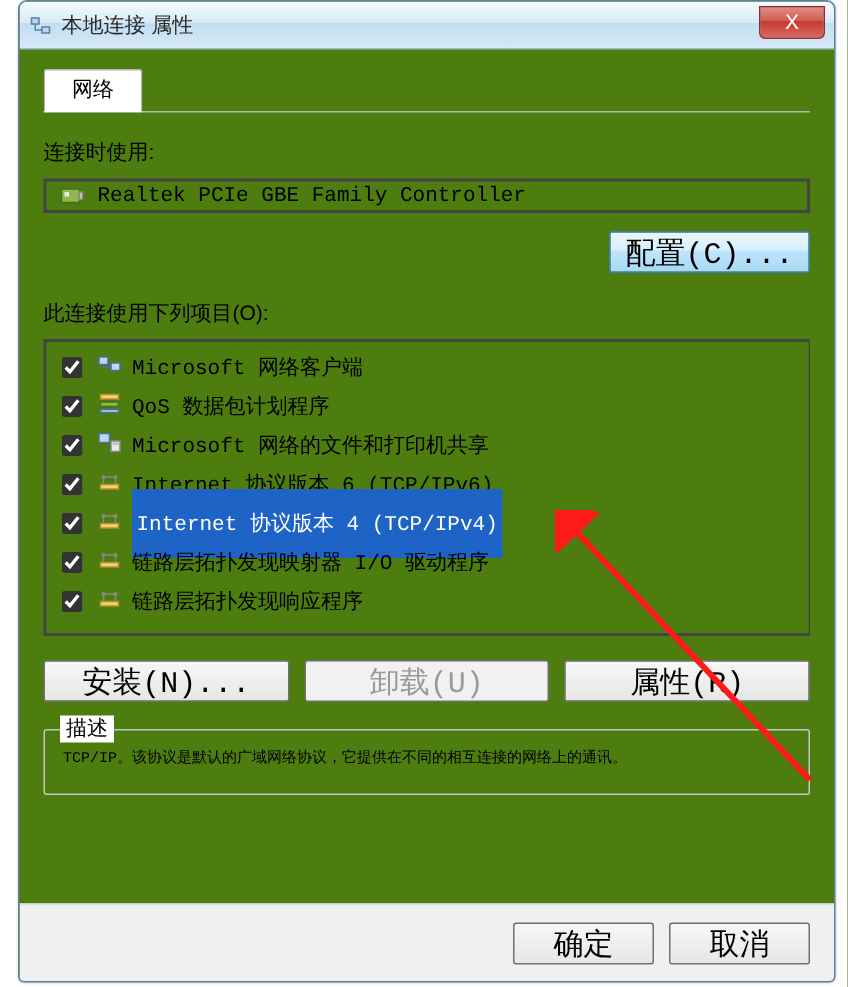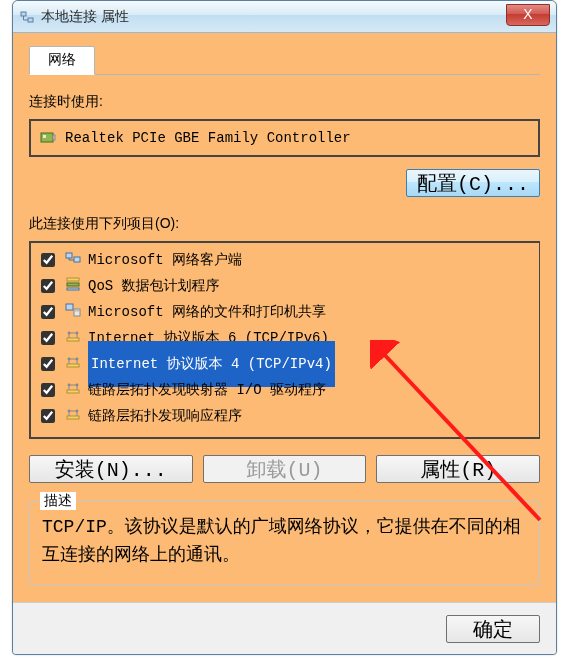--- a/index.html
+++ b/index.html
@@ -15,21 +15,21 @@
     position: relative;
   }
   .window {
     position: absolute;
     left: 12px;
     top: 0;
     width: 545px;
     height: 655px;
     border: 1px solid #5a7fa0;
     border-radius: 6px 6px 4px 4px;
-    background: #fdba74;
+    background: #4d7c0f;
     box-shadow: 0 0 2px rgba(0,0,0,.2);
     overflow: hidden;
   }
   .titlebar {
     height: 32px;
     background: linear-gradient(#f5fafd, #d9ebf7 45%, #c2def2 46%, #d5e9f6);
     border-bottom: 1px solid #9cb8d0;
     display: flex;
     align-items: center;
     padding: 0 6px;
@@ -78,21 +78,21 @@
   }
   .tab-content {
     padding-top: 18px;
   }
   .lbl {
     font-size: 14px;
     margin-bottom: 8px;
   }
   .adapter-box {
     border: 2px solid #444;
-    height: 38px;
+    height: 23px;
     display: flex;
     align-items: center;
     padding: 0 8px;
     gap: 8px;
     margin-bottom: 12px;
   }
   .adapter-box svg { flex: 0 0 auto; }
   .adapter-text {
     font-family: "Courier New", SimSun, monospace;
     font-size: 14px;
@@ -163,21 +163,21 @@
   }
   .group .legend {
     position: absolute;
     top: -10px; left: 10px;
     background: #fff;
     padding: 0 4px;
     font-size: 14px;
   }
   .desc {
     font-family: "Courier New", SimSun, monospace;
-    font-size: 18px;
+    font-size: 10px;
     line-height: 1.55;
   }
   .footer {
     position: absolute;
     left: 0; right: 0; bottom: 0;
     height: 52px;
     border-top: 1px solid #ccc;
     background: #f0f0f0;
     display: flex;
     justify-content: flex-end;
@@ -311,20 +311,21 @@
 
       <div class="group">
         <span class="legend">描述</span>
         <div class="desc">TCP/IP。该协议是默认的广域网络协议，它提供在不同的相互连接的网络上的通讯。</div>
       </div>
     </div>
   </div>
 
   <div class="footer">
     <button class="btn">确定</button>
+    <button class="btn">取消</button>
   </div>
 </div>
 
 <svg class="arrow" style="left:370px; top:340px;" width="190" height="200">
   <defs>
     <marker id="ah" markerWidth="10" markerHeight="10" refX="2" refY="5" orient="auto">
       <path d="M0,0 L10,5 L0,10 z" fill="#ff1a1a"></path>
     </marker>
   </defs>
   <line x1="170" y1="180" x2="10" y2="10" stroke="#ff1a1a" stroke-width="4" marker-end="url(#ah)"></line>

